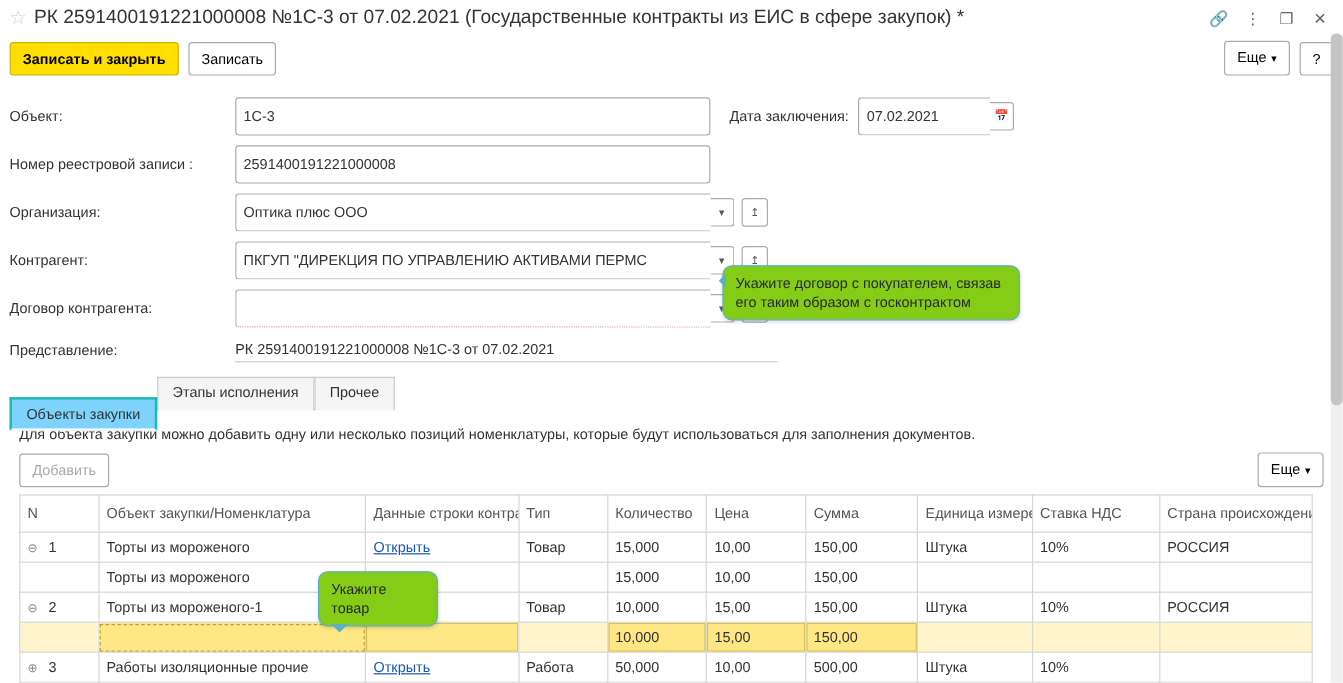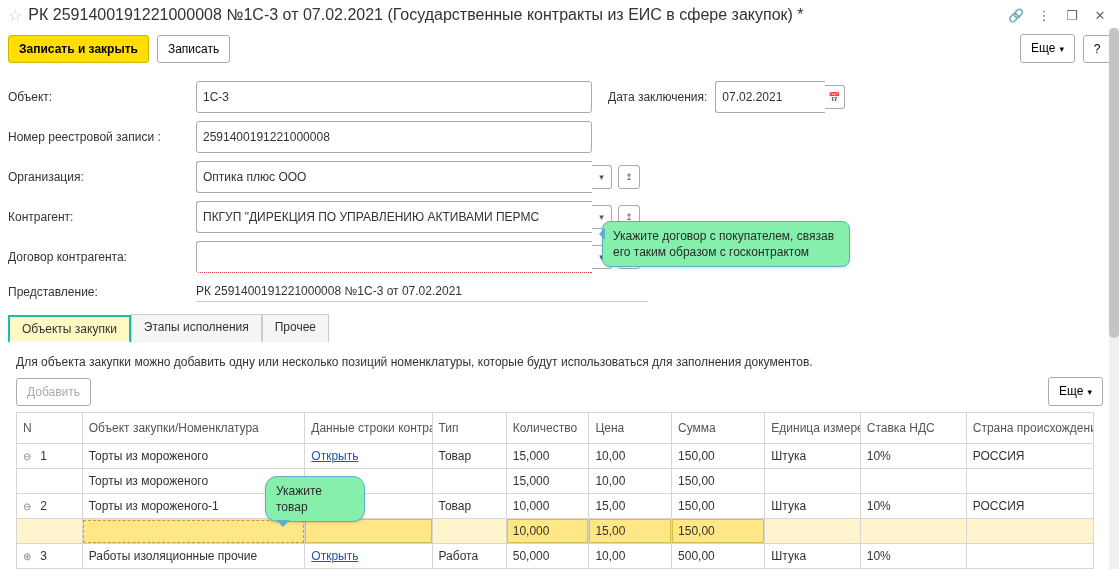--- a/index.html
+++ b/index.html
@@ -83,39 +83,39 @@
     background: #fff;
     cursor: pointer;
   }
   .sel-btn + .sel-btn { margin-left: 6px; border-left:1px solid #aaa; border-radius: 3px; width:22px; }
   .combo { display: flex; align-items: center; }
   .combo .field { border-right: none; border-radius: 3px 0 0 3px; }
   .readonly { border-bottom: 1px solid #ccc; padding: 3px 0; }
   .dogovor-field { width: 396px; border-bottom: 1px dotted #c44; background:#fff; }
   .callout {
     position: absolute;
-    background: #86efac;
+    background: #84cc16;
     border: 1px solid #5bb0c8;
     border-radius: 8px;
     padding: 6px 10px;
     color: #2a2a2a;
     font-size: 12px;
     box-shadow: 0 1px 3px rgba(0,0,0,0.15);
     z-index: 5;
     line-height: 1.35;
   }
   .callout.c1 { left: 602px; top: 221px; width: 248px; }
   .callout.c1::before {
     content: "";
     position: absolute;
     left: -10px; top: 6px;
     border: 6px solid transparent;
     border-right-color: #5bb0c8;
   }
-  .callout.c2 { left: 265px; top: 476px; width: 100px; border-radius: 12px; }
+  .callout.c2 { left: 265px; top: 476px; width: 100px; }
   .callout.c2::after {
     content: "";
     position: absolute;
     left: 10px; bottom: -13px;
     border: 7px solid transparent;
     border-top-color: #5bb0c8;
   }
   .tabs {
     display: flex;
     border-bottom: 1px solid transparent;
@@ -126,23 +126,23 @@
     border: 1px solid #ccc;
     border-bottom: none;
     padding: 5px 12px;
     background: #f5f5f5;
     cursor: pointer;
     font-size: 12px;
   }
   .tab.active {
     border: 2px solid #1abcb0;
     border-bottom: 2px solid #fff;
-    background: #fef9c3;
+    background: #7dd3fc;
     position: relative;
-    top: 1px;
+    top: 17px;
   }
   .tab-content { padding: 8px 10px 0 10px; }
   .info-text { color: #333; margin: 4px 6px 8px 6px; }
   .tbl-toolbar {
     display: flex; align-items: center; gap: 8px; padding: 0 6px 6px 6px;
   }
   table.grid {
     border-collapse: collapse;
     width: 1078px;
     margin: 0 6px;

